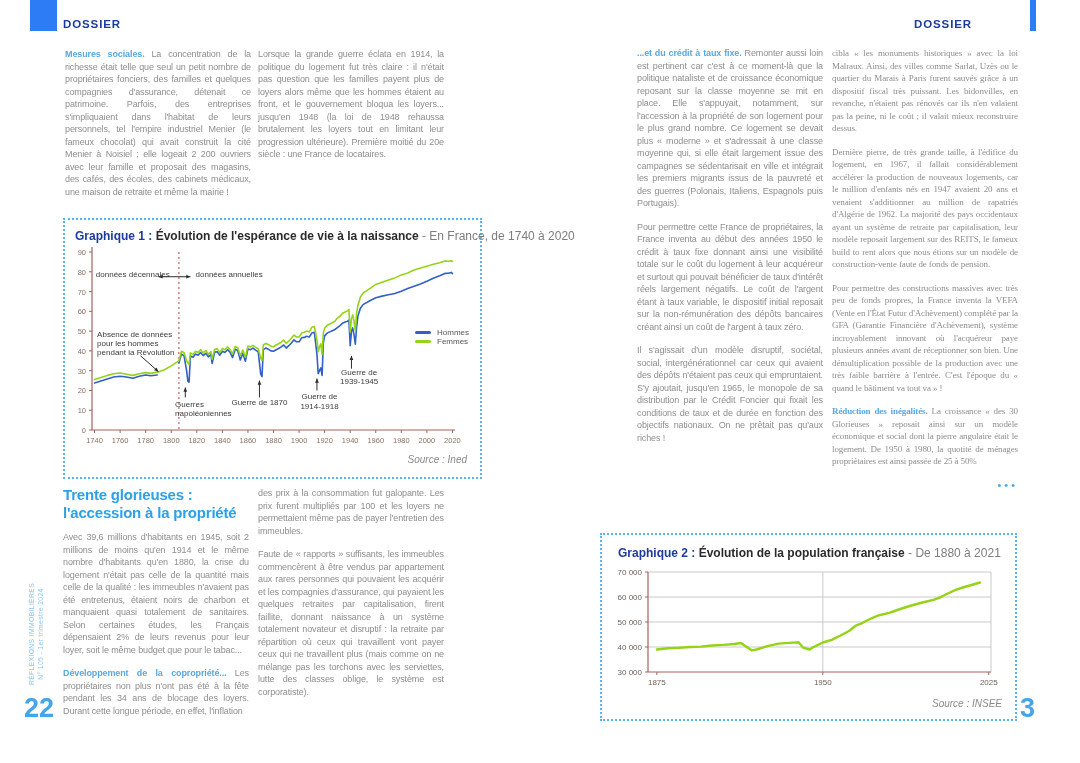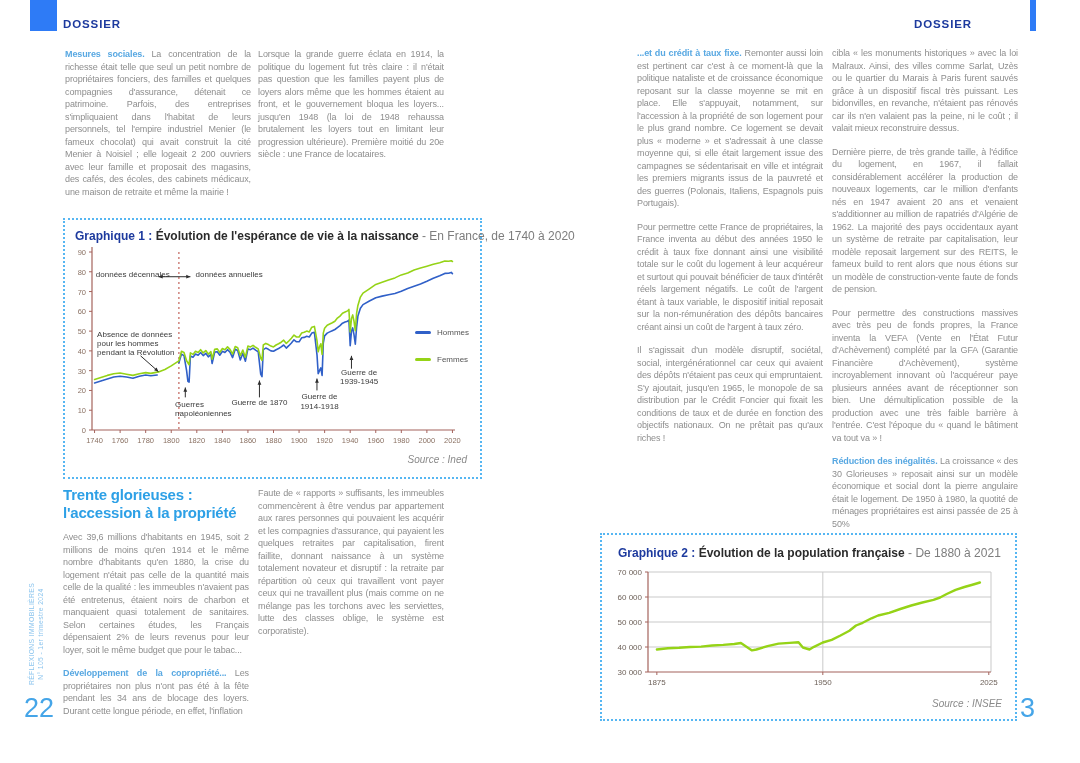--- a/index.html
+++ b/index.html
@@ -29,43 +29,43 @@
   #chart-box-1{left:63px;top:218px;width:419px;height:261px;}
   #chart-box-2{left:600px;top:533px;width:417px;height:188px;}
   .chart-title{position:absolute;left:10px;top:9px;font-size:12px;white-space:nowrap;}
   #chart-box-2 .chart-title{left:16px;top:11px;}
   .g-label{color:var(--navy);font-weight:bold;}
   .g-title{color:#2b2b2b;font-weight:bold;}
   .g-sub{color:#7d7d7d;}
   .chart-svg{position:absolute;left:0;top:0;}
   svg text{font-family:"Liberation Sans",sans-serif;}
 
-  .legend{position:absolute;left:350px;top:108px;display:flex;flex-direction:column;gap:18px;}
+  .legend{position:absolute;left:350px;top:108px;display:flex;flex-direction:column;gap:0;}
   .legend-item{display:flex;align-items:center;gap:6px;font-size:8px;color:#555;}
   .legend-swatch{display:inline-block;width:16px;height:2.6px;border-radius:2px;background:#999;}
   .source{position:absolute;right:13px;bottom:12px;font-size:10px;font-style:italic;color:#8a8a8a;}
 
-  .pagenum{position:absolute;top:693px;font-size:27px;font-weight:400;color:var(--pageblue);}
+  .pagenum{position:absolute;top:693px;font-size:27px;font-weight:700;color:var(--pageblue);}
   .pagenum.left{left:24px;}
   .pagenum.right{left:1020px;}
 
   .sidebar-text{position:absolute;width:170px;top:625px;text-align:center;font-size:6.8px;
        line-height:9px;color:var(--sideblue);letter-spacing:.35px;}
   .sidebar-text.left{left:-49px;transform:rotate(-90deg);}
   .sidebar-text.right{left:959px;transform:rotate(90deg);}
 
   .continuation{text-align:right;color:var(--pageblue);font-weight:bold;font-size:11px;
        letter-spacing:3px;margin-top:2px;}
 
   #p22c1{left:65px;top:48px;}
   #p22c2{left:258px;top:48px;}
   #p22c1b{left:63px;top:531px;}
   #p22c2b{left:258px;top:487px;}
   #p23c1{left:637px;top:47px;}
-  #p23c2{left:832px;top:47px;}
+  #p23c2{left:832px;top:47px;font-family:Liberation Serif, serif;}
 </style>
 </head>
 <body>
 
 <div class="spread">
 
   <div class="corner left"></div>
   <div class="corner right"></div>
   <div class="dossier left">DOSSIER</div>
   <div class="dossier right">DOSSIER</div>
@@ -181,20 +181,21 @@
 
   <div class="section-heading">
     <div>Trente glorieuses :</div>
     <div>l'accession à la propriété</div>
   </div>
   <div class="col" id="p22c1b">
       <p>Avec 39,6 millions d'habitants en 1945, soit 2 millions de moins qu'en 1914 et le même nombre d'habitants qu'en 1880, la crise du logement n'était pas celle de la quantité mais celle de la qualité : les immeubles n'avaient pas été entretenus, étaient noirs de charbon et manquaient quasi totalement de sanitaires. Selon certaines études, les Français dépensaient 2% de leurs revenus pour leur loyer, soit le même budget que pour le tabac...</p>
       <p><span class="lead">Développement de la copropriété... </span>Les propriétaires non plus n'ont pas été à la fête pendant les 34 ans de blocage des loyers. Durant cette longue période, en effet, l'inflation</p>
     </div>
   <div class="col" id="p22c2b">
+      <p>des prix à la consommation fut galopante. Les prix furent multipliés par 100 et les loyers ne permettaient même pas de payer l'entretien des immeubles.</p>
       <p>Faute de « rapports » suffisants, les immeubles commencèrent à être vendus par appartement aux rares personnes qui pouvaient les acquérir et les compagnies d'assurance, qui payaient les quelques retraites par capitalisation, firent faillite, donnant naissance à un système totalement novateur et disruptif : la retraite par répartition où ceux qui travaillent vont payer ceux qui ne travaillent plus (mais comme on ne mélange pas les torchons avec les serviettes, lutte des classes oblige, le système est corporatiste).</p>
     </div>
 
   <div class="col" id="p23c1">
       <p><span class="lead">...et du crédit à taux fixe. </span>Remonter aussi loin est pertinent car c'est à ce moment-là que la politique nataliste et de croissance économique reposant sur la classe moyenne se mit en place. Elle s'appuyait, notamment, sur l'accession à la propriété de son logement pour le plus grand nombre. Ce logement se devait plus « moderne » et s'adressait à une classe moyenne qui, si elle était largement issue des campagnes se sédentarisait en ville et intégrait les premiers migrants issus de la pauvreté et des guerres (Polonais, Italiens, Espagnols puis Portugais).</p>
       <p>Pour permettre cette France de propriétaires, la France inventa au début des années 1950 le crédit à taux fixe donnant ainsi une visibilité totale sur le coût du logement à leur acquéreur et surtout qui pouvait bénéficier de taux d'intérêt réels largement négatifs. Le coût de l'argent étant à taux variable, le dispositif initial reposait sur la non-rémunération des dépôts bancaires créant ainsi un coût de l'argent à taux zéro.</p>
       <p>Il s'agissait d'un modèle disruptif, sociétal, social, intergénérationnel car ceux qui avaient des dépôts n'étaient pas ceux qui empruntaient. S'y ajoutait, jusqu'en 1965, le monopole de sa distribution par le Crédit Foncier qui fixait les conditions de taux et de durée en fonction des objectifs nationaux. On ne prêtait pas qu'aux riches !</p>
     </div>
   <div class="col" id="p23c2">
   <p>cibla « les monuments historiques » avec la loi Malraux. Ainsi, des villes comme Sarlat, Uzès ou le quartier du Marais à Paris furent sauvés grâce à un dispositif fiscal très puissant. Les bidonvilles, en revanche, n'étaient pas rénovés car ils n'en valaient pas la peine, ni le coût ; il valait mieux reconstruire dessus.</p>

